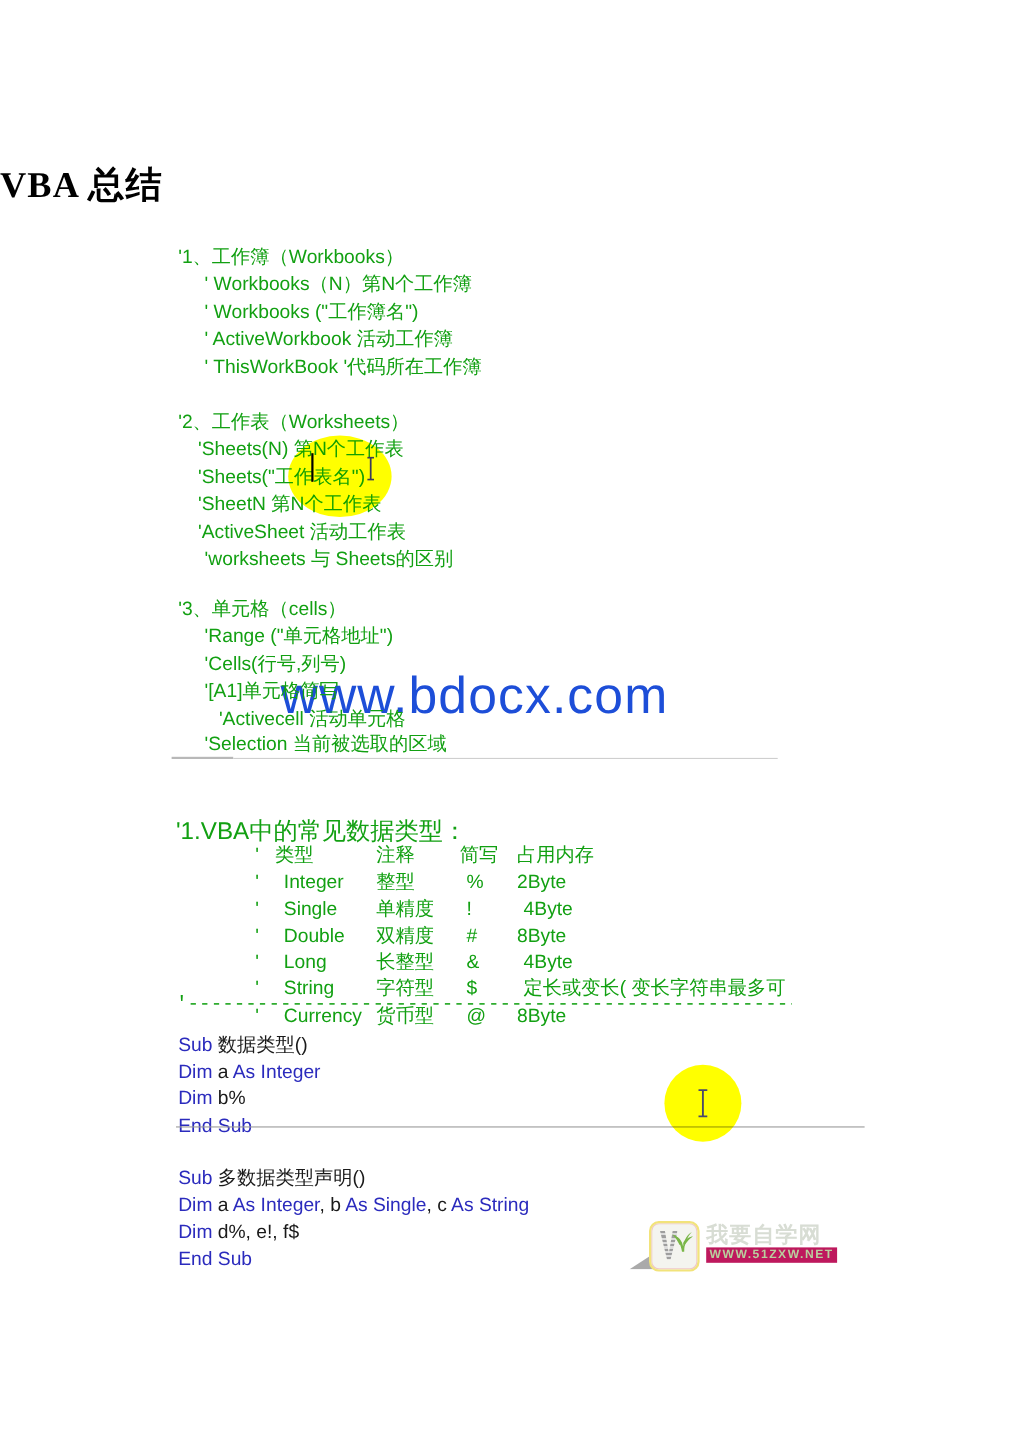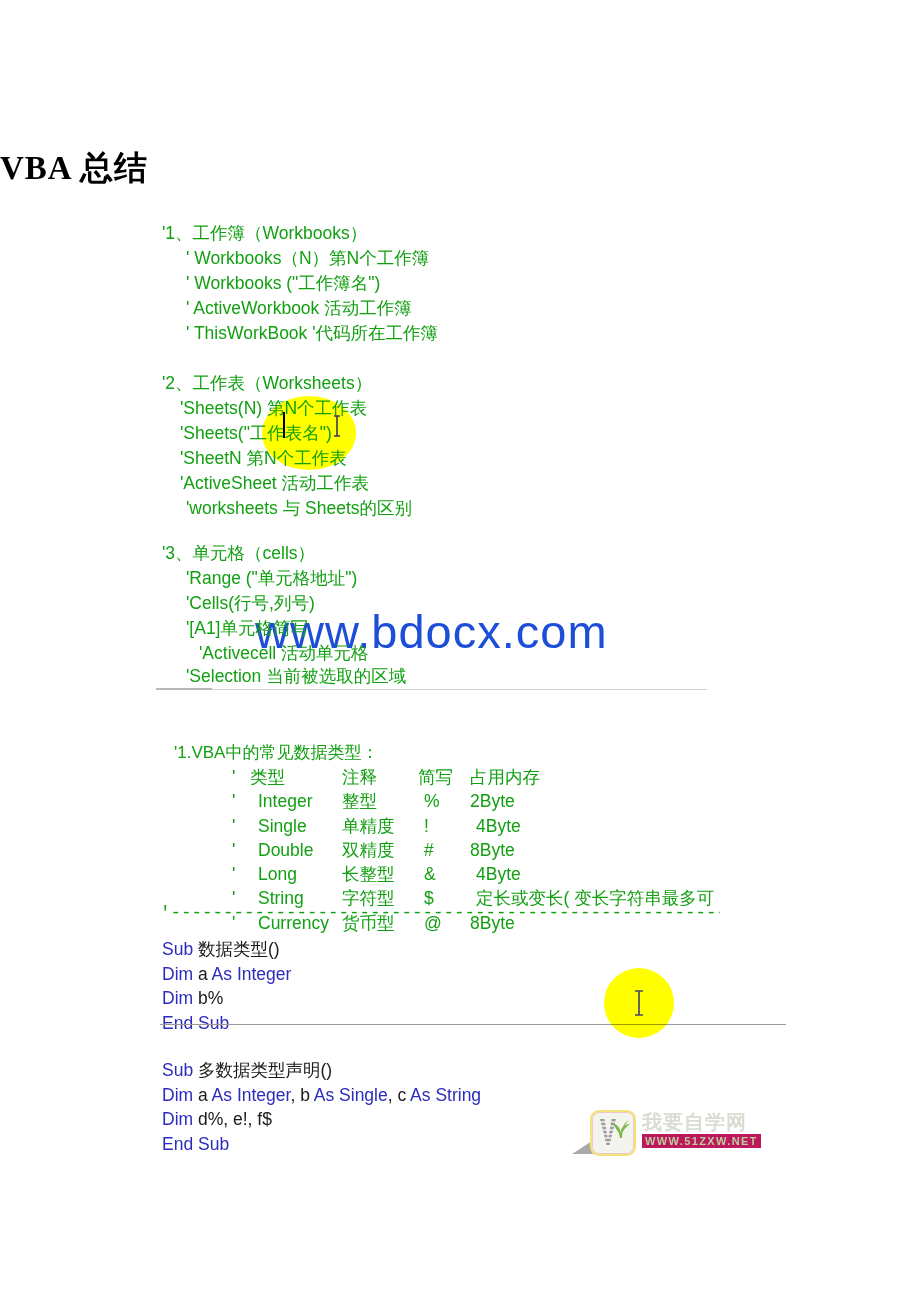--- a/index.html
+++ b/index.html
@@ -67,24 +67,24 @@
     font-size: 17.5px;
     line-height: 25px;
     white-space: pre;
     font-family: "Liberation Sans", "DejaVu Sans", sans-serif;
   }
 
   .sec-head { left: 162px; }
   .sec-item { left: 186px; }
   .dt-head-line {
     position: absolute;
-    left: 174px;
+    left: 160px;
     top: 741px;
     color: #12a012;
-    font-size: 17px;
+    font-size: 22px;
     white-space: pre;
   }
   .dt-table {
     position: absolute;
     left: 232px;
     top: 741px;
     border-collapse: collapse;
     color: #12a012;
     font-size: 17.5px;
   }

